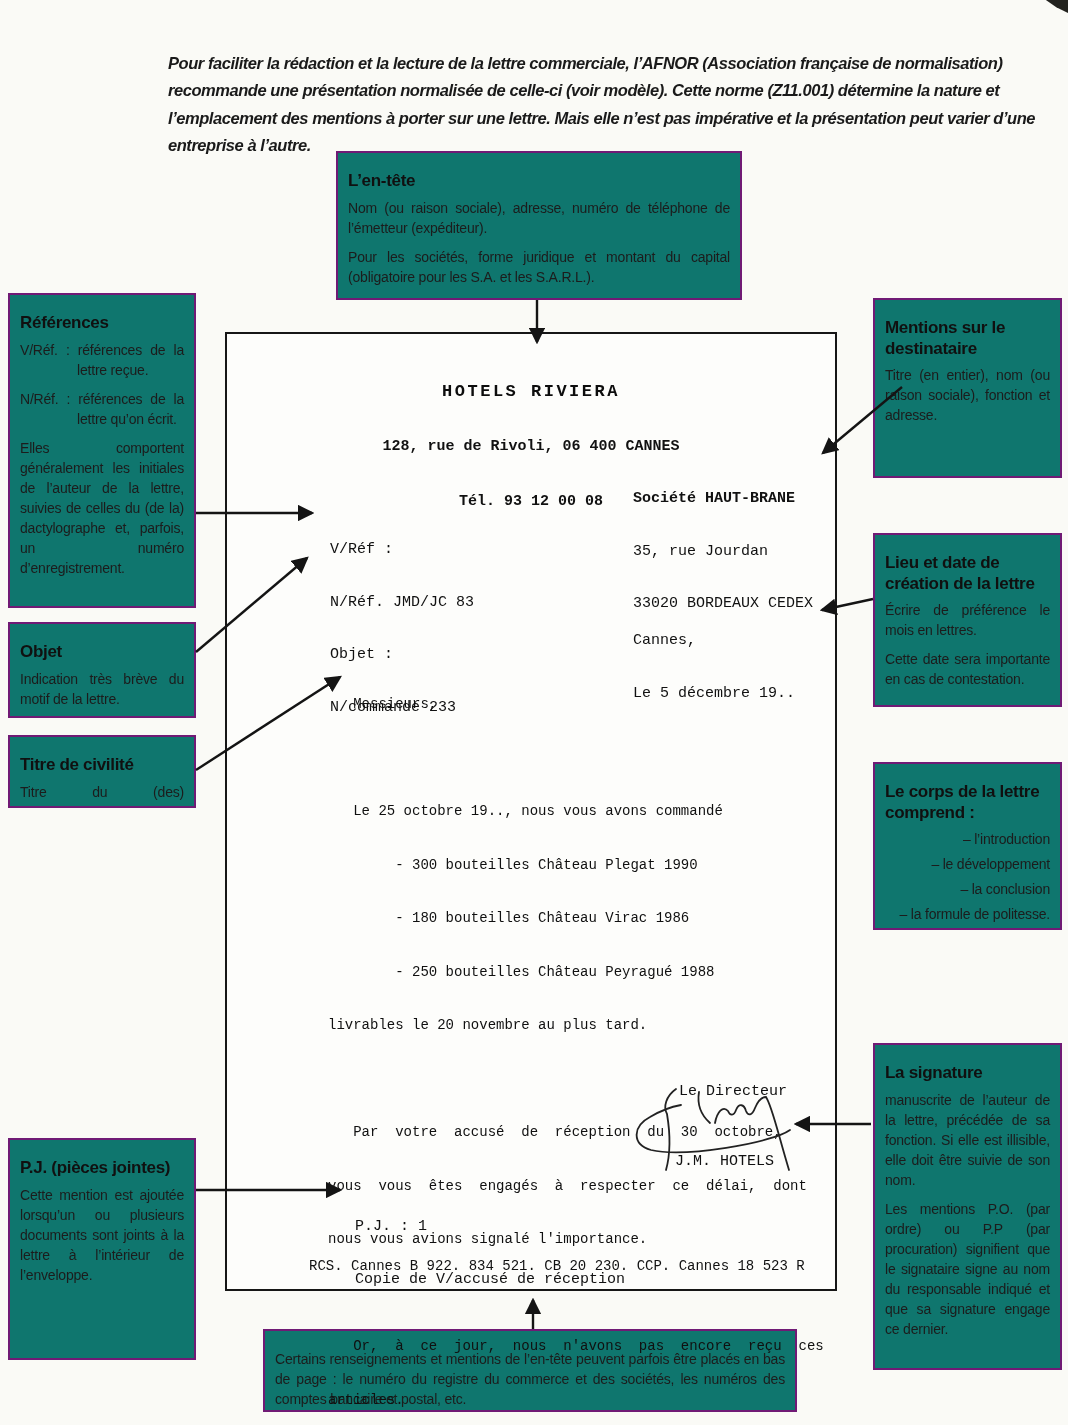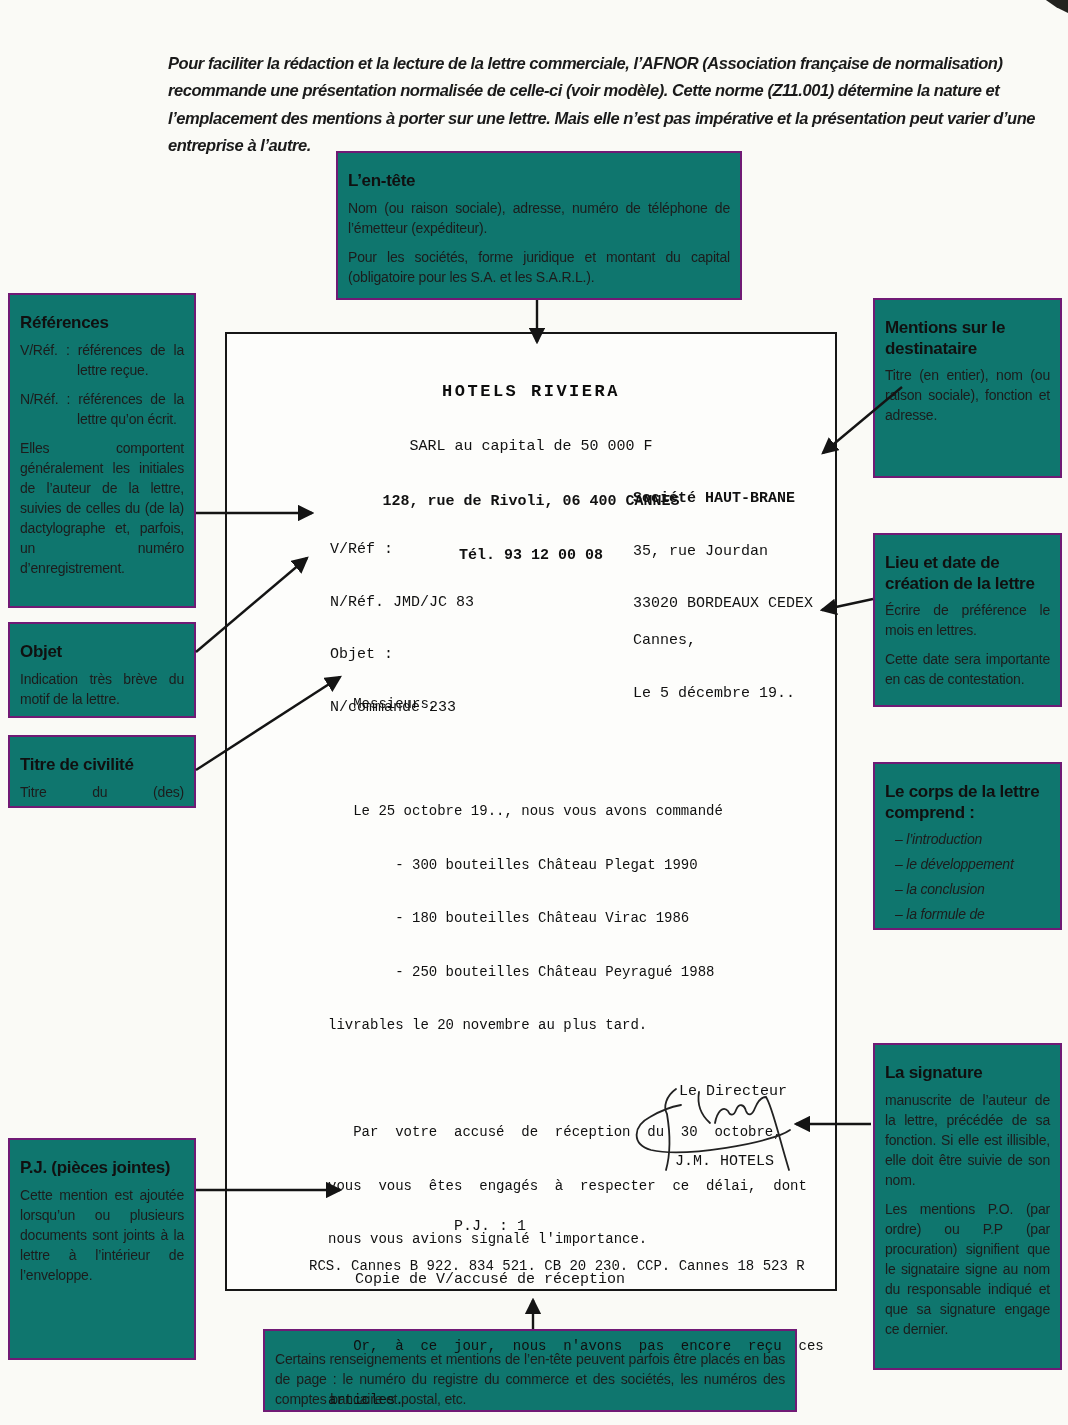--- a/index.html
+++ b/index.html
@@ -24,21 +24,21 @@
   .co h3{
     margin:0 0 6px;font:700 17px/20.5px "Liberation Sans",sans-serif;
     letter-spacing:-0.3px;color:#101010;
   }
   .co p{
     margin:0 0 9px;font:400 14px/20px "Liberation Sans",sans-serif;
     letter-spacing:-0.2px;text-align:justify;color:#1c1c1c;
   }
   .co p:last-child{margin-bottom:0;}
   .co p.hang{padding-left:57px;text-indent:-57px;}
-  .co p.li{margin:0 10px 5px;text-align:left;font-style:italic;}
+  .co p.li{margin:0 0 5px;text-align:right;}
   
   .letter{
     position:absolute;left:225px;top:332px;width:608px;height:955px;
     background:#fdfdfb;border:2px solid #161616;box-sizing:content-box;
   }
   .letter *{position:absolute;white-space:pre;}
   .mono15{font:400 15px/17.5px "Liberation Mono","DejaVu Sans Mono",monospace;color:#111;}
   .mono15 b,.b{font-weight:700;}
   .lhead{left:0;top:12px;width:100%;text-align:center;position:absolute;}
   .lhead div{position:static;white-space:pre;}
@@ -114,21 +114,20 @@
   <p>Les mentions P.O. (par ordre) ou P.P (par procuration) signifient que le signataire signe au nom du responsable indiqué et que sa signature engage ce dernier.</p>
 </div>
 
 <div class="co" style="left:263px;top:1329px;width:534px;height:83px;">
   <p>Certains renseignements et mentions de l’en-tête peuvent parfois être placés en bas de page : le numéro du registre du commerce et des sociétés, les numéros des comptes bancaire et postal, etc.</p>
 </div>
 
 <div class="letter">
   <div class="lhead">
     <div class="lh-name">HOTELS RIVIERA</div>
-    <div class="lh-line">SARL au capital de 50 000 F</div>
     <div class="lh-line b">128, rue de Rivoli, 06 400 CANNES</div>
     <div class="lh-line b">Tél. 93 12 00 08</div>
   </div>
 
   <div class="block mono15" style="left:406px;top:121px;">
     <div class="b">Société HAUT-BRANE</div>
     <div>35, rue Jourdan</div>
     <div>33020 BORDEAUX CEDEX</div>
   </div>
 
@@ -167,21 +166,21 @@
     
     
     
     
     
   </div>
 
   <div class="mono15" style="left:452px;top:749px;">Le Directeur</div>
   <div class="mono15" style="left:448px;top:819px;">J.M. HOTELS</div>
 
-  <div class="block mono15" style="left:128px;top:849px;text-align:center;">
+  <div class="block mono15" style="left:128px;top:849px;">
     <div>P.J. : 1</div>
     <div>Copie de V/accusé de réception</div>
   </div>
 
   <div class="lfooter" style="left:82px;top:924px;">RCS. Cannes B 922. 834 521. CB 20 230. CCP. Cannes 18 523 R</div>
 </div>
 
 <svg class="overlay" width="1068" height="1425" viewBox="0 0 1068 1425">
   <defs>
     <marker id="ah" viewBox="0 0 10 10" refX="8.6" refY="5" markerWidth="7" markerHeight="7" orient="auto-start-reverse">

